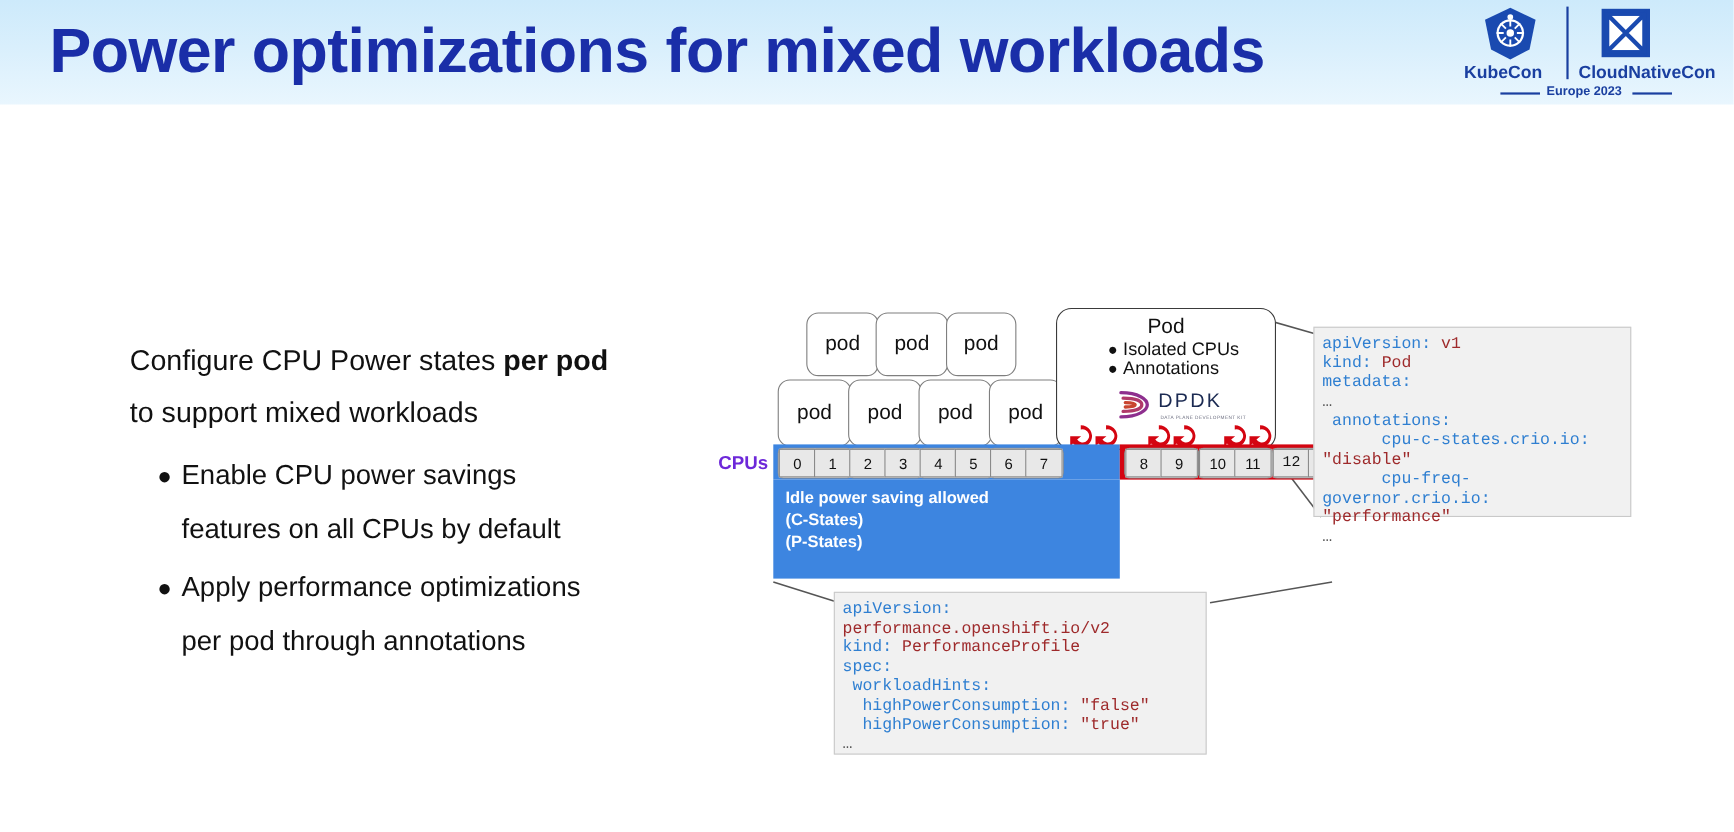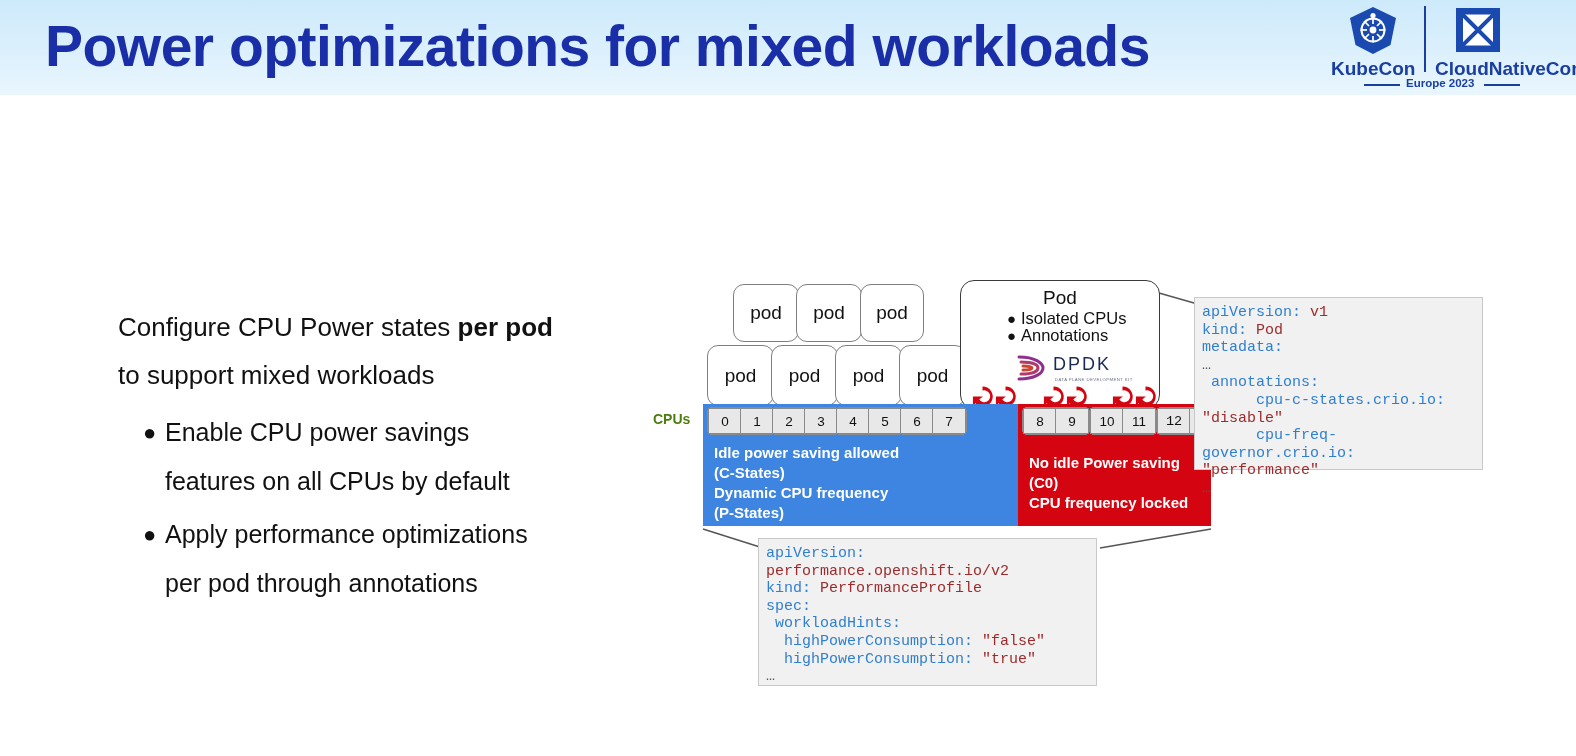--- a/index.html
+++ b/index.html
@@ -20,21 +20,21 @@
     letter-spacing:-0.5px;white-space:nowrap;
     font-family:"Liberation Sans", sans-serif;
   }
 
   
   .logo{position:absolute;left:1327px;top:4px;width:230px;height:86px;}
   .logo-row{position:absolute;left:0;top:0;width:230px;height:56px;}
   .logo-k8s{position:absolute;left:18px;top:2px;width:56px;height:48px;}
   .logo-cncf{position:absolute;left:125px;top:2px;width:52px;height:48px;}
   .logo-div{position:absolute;left:97px;top:2px;width:2px;height:66px;background:#1a3fa0;}
-  .logo-text{position:absolute;top:54px;font-size:19px;font-weight:bold;color:#1a3fa0;}
+  .logo-text{position:absolute;top:54px;font-size:16px;font-weight:bold;color:#1a3fa0;}
   .logo-text.kc{left:4px;}
   .logo-text.cn{left:108px;}
   .logo-foot{position:absolute;left:0;top:74px;width:230px;height:12px;}
   .logo-foot .ln{position:absolute;top:6px;height:2px;background:#1a3fa0;}
   .logo-foot .ln.l{left:37px;width:36px;}
   .logo-foot .ln.r{left:157px;width:36px;}
   .logo-year{position:absolute;left:79px;top:-1px;font-size:11.5px;font-weight:bold;color:#1a3fa0;}
 
   
   .lead{
@@ -69,21 +69,21 @@
 
   
   .dpdk{position:absolute;left:52px;top:72px;width:125px;height:34px;}
   .dpdk-word{position:absolute;left:40px;top:1px;font-size:18px;letter-spacing:2px;color:#1b2a52;font-weight:normal;}
   .dpdk-tag{position:absolute;left:42px;top:24px;font-size:4.3px;letter-spacing:0.4px;color:#6d6f80;white-space:nowrap;}
 
   
   .rot{position:absolute;width:23px;height:23px;}
 
   
-  .cpu-label{position:absolute;left:8px;top:146px;font-size:14px;font-weight:bold;color:#4d7c0f;}
+  .cpu-label{position:absolute;left:8px;top:146px;font-size:17px;font-weight:bold;color:#6d28d9;}
   .cpu-blue-bg{position:absolute;left:58px;top:139px;width:315px;height:32px;background:#3d85e0;}
   .cpu-red-bg{position:absolute;left:373px;top:139px;width:193px;height:32px;background:#d40511;}
   .cpu-cell{
     position:absolute;top:143px;height:24px;background:#e8e8e8;border:1px solid #8a8a8a;
     display:flex;align-items:center;justify-content:center;font-size:13.5px;color:#111;
   }
   .cpu-pair{position:absolute;top:142px;height:26px;border:1px solid #8a8a8a;border-radius:5px;background:#e8e8e8;}
 
   .band-blue{
     position:absolute;left:58px;top:171px;width:315px;height:90px;background:#3d85e0;
@@ -285,29 +285,23 @@
   <div class="cpu-cell" style="left:378px;width:32px;">8</div>
   <div class="cpu-cell" style="left:410px;width:32px;">9</div>
   <div class="cpu-cell" style="left:445px;width:32px;">10</div>
   <div class="cpu-cell" style="left:477px;width:32px;">11</div>
   <div class="cpu-cell" style="left:512px;width:32px;font-family:Liberation Mono, monospace;">12</div>
   <div class="cpu-cell" style="left:544px;width:32px;">13</div>
 
   <div class="band-blue">
     <div>Idle power saving allowed</div>
     <div>(C-States)</div>
-    <div>Dynamic CPU frequency</div>
     <div>(P-States)</div>
   </div>
 
-  <div class="band-red">
-    <div>No idle Power saving</div>
-    <div>(C0)</div>
-    <div>CPU frequency locked</div>
-  </div>
 </div>
 
 <div class="code code-top"><span id="code-pod"><span class="k">apiVersion:</span><span class="e"> </span><span class="v">v1</span>
 <span class="k">kind:</span><span class="e"> </span><span class="v">Pod</span>
 <span class="k">metadata:</span>
 <span class="e">…</span>
 <span class="k"> annotations:</span>
 <span class="k">      cpu-c-states.crio.io:</span><span class="e"> </span><span class="s">"disable"</span>
 <span class="k">      cpu-freq-governor.crio.io:</span>
 <span class="s">"performance"</span>

